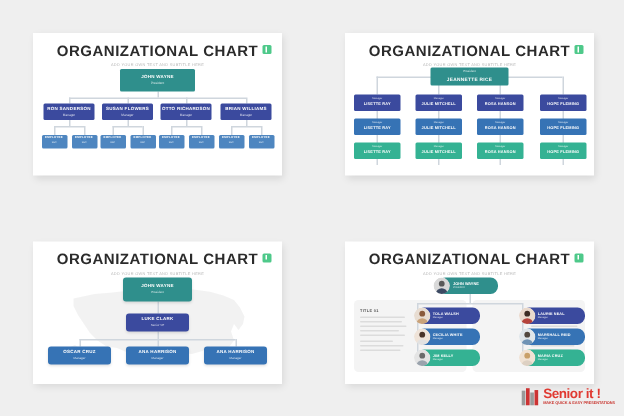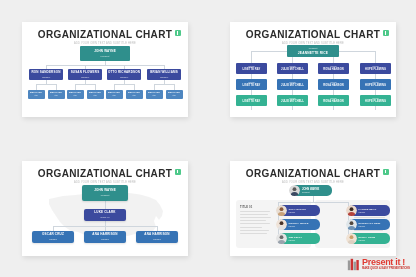--- a/index.html
+++ b/index.html
@@ -488,19 +488,19 @@
     </div>
 
     <div class="logo">
       <svg class="logo-mark" viewBox="0 0 32 32">
         <rect x="2" y="6" width="6" height="24" fill="#9a9a9a"></rect>
         <rect x="9" y="2" width="6" height="28" fill="#c33"></rect>
         <rect x="16" y="9" width="6" height="21" fill="#9a9a9a"></rect>
         <rect x="23" y="5" width="6" height="25" fill="#c33"></rect>
       </svg>
       <div class="logo-txt">
-        <div class="logo-name">Present it !</div>
+        <div class="logo-name">Senior it !</div>
         <div class="logo-tag">MAKE QUICK &amp; EASY PRESENTATIONS</div>
       </div>
     </div>
   </div>
 
 </div>
 
 </body></html>

